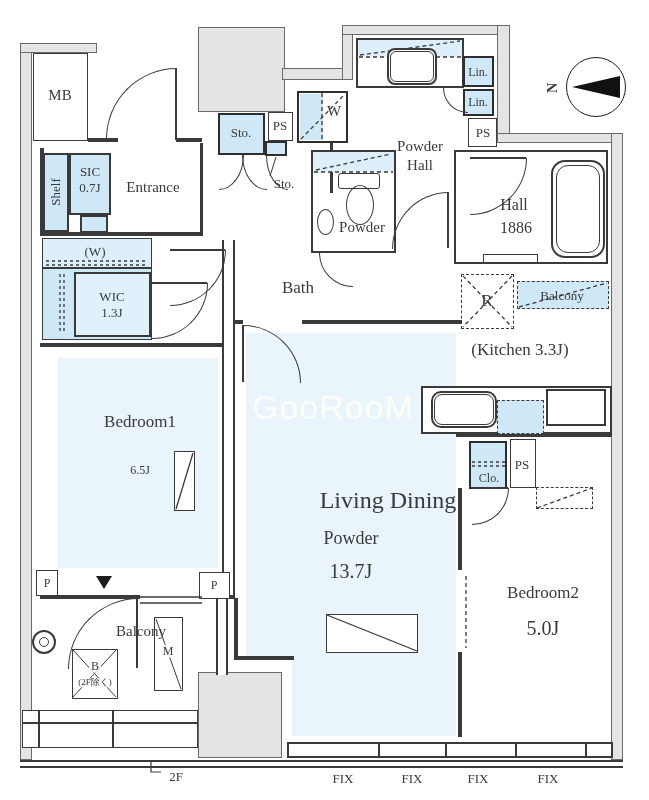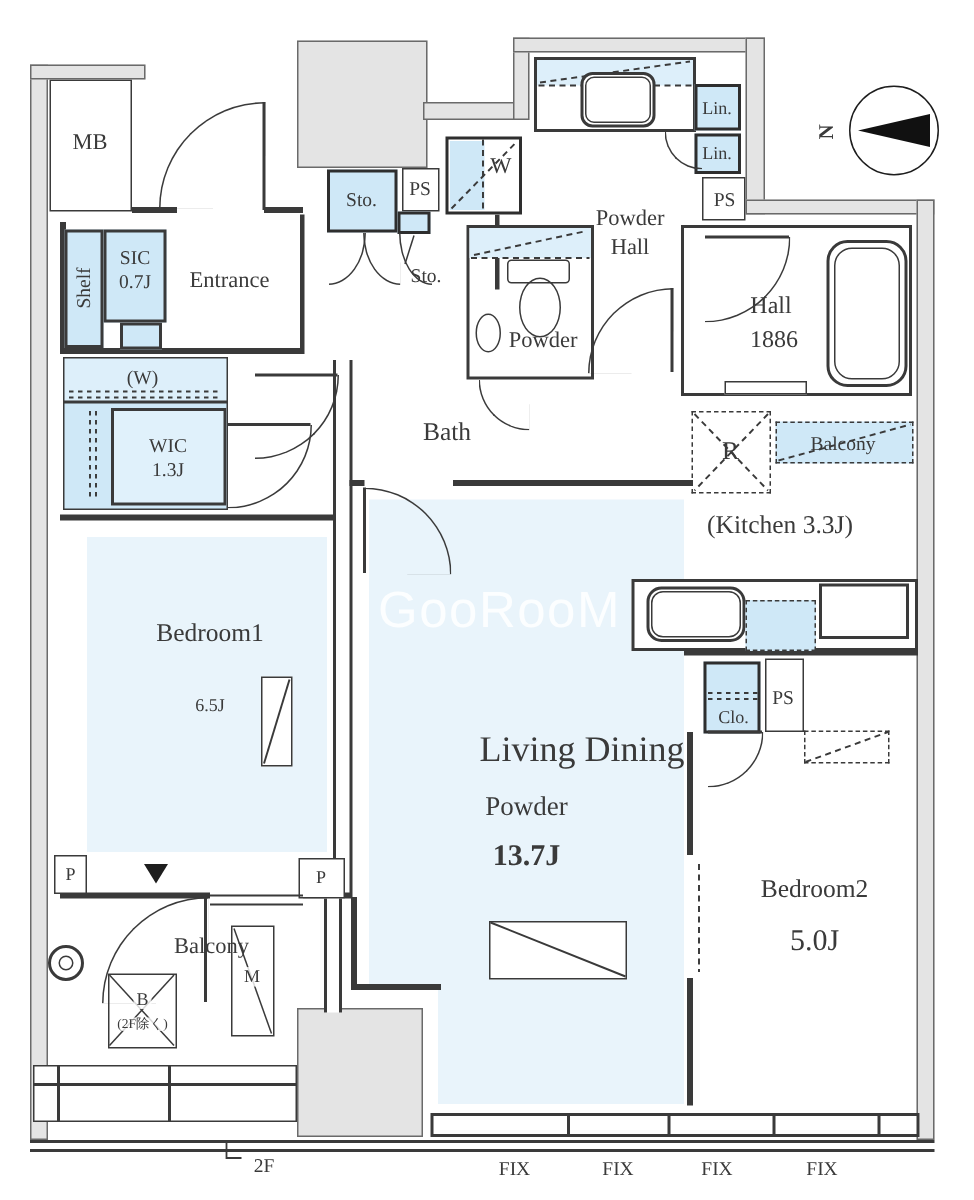--- a/index.html
+++ b/index.html
@@ -243,21 +243,21 @@
   <span class="lbl" style="left:95px;top:252px;font-size:13px;">(W)</span>
   <span class="lbl" style="left:112px;top:297px;font-size:13px;">WIC</span>
   <span class="lbl" style="left:112px;top:313px;font-size:13px;">1.3J</span>
   <span class="lbl" style="left:487px;top:301px;font-size:17px;">R</span>
   <span class="lbl" style="left:562px;top:296px;font-size:13px;">Balcony</span>
   <span class="lbl" style="left:520px;top:350px;font-size:17px;">(Kitchen 3.3J)</span>
   <span class="lbl" style="left:140px;top:422px;font-size:17px;">Bedroom1</span>
   <span class="lbl" style="left:140px;top:470px;font-size:12px;">6.5J</span>
   <span class="lbl" style="left:352px;top:501px;font-size:24px;margin-left:36px;">Living Dining</span>
   <span class="lbl" style="left:351px;top:538px;font-size:18px;">Powder</span>
-  <span class="lbl" style="left:351px;top:571px;font-size:20px;font-weight:bold;">13.7J</span>
+  <span class="lbl" style="left:351px;top:571px;font-size:20px;">13.7J</span>
   <span class="lbl" style="left:489px;top:478px;font-size:12px;">Clo.</span>
   <span class="lbl" style="left:522px;top:465px;font-size:13px;">PS</span>
   <span class="lbl" style="left:543px;top:593px;font-size:17px;">Bedroom2</span>
   <span class="lbl" style="left:543px;top:628px;font-size:20px;">5.0J</span>
   <span class="lbl" style="left:141px;top:632px;font-size:15px;">Balcony</span>
   <span class="lbl" style="left:95px;top:666px;font-size:12px;background:rgba(255,255,255,0.8);padding:0 2px;">B</span>
   <span class="lbl" style="left:95px;top:683px;font-size:9px;background:rgba(255,255,255,0.8);">(2F除く)</span>
   <span class="lbl" style="left:168px;top:651px;font-size:12px;background:rgba(255,255,255,0.8);padding:0 1px;">M</span>
   <span class="lbl" style="left:47px;top:583px;font-size:12px;">P</span>
   <span class="lbl" style="left:214px;top:585px;font-size:12px;">P</span>

